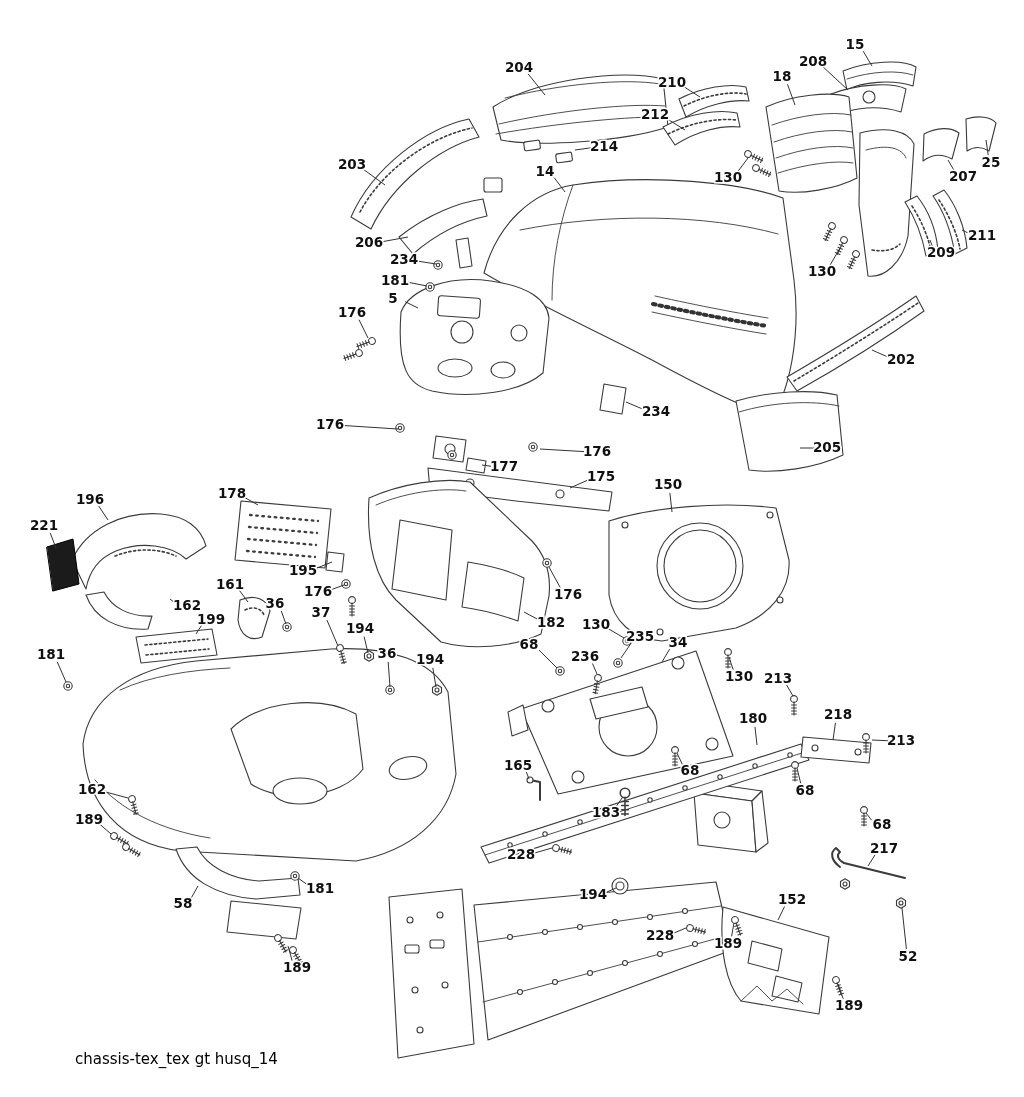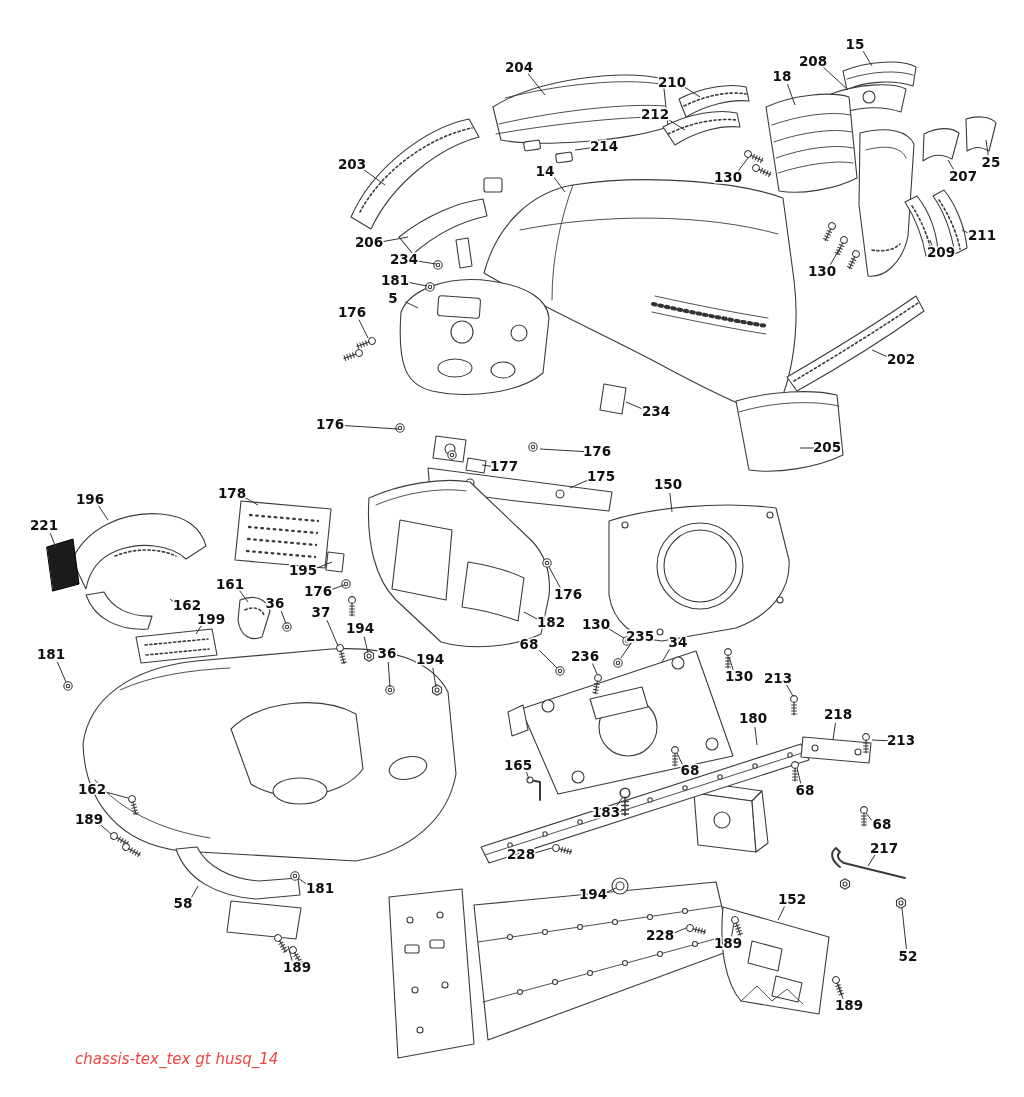--- a/index.html
+++ b/index.html
@@ -8,21 +8,21 @@
   svg{position:absolute;left:0;top:0;}
   .art{fill:#fff;stroke:#3b3b3b;stroke-width:1.1;stroke-linejoin:round;stroke-linecap:round;}
   .thin{stroke-width:0.9;fill:none;}
   .hatch{fill:none;stroke:#3b3b3b;stroke-width:1.6;stroke-dasharray:2.2 2.6;}
   .vent{fill:none;stroke:#333;stroke-width:4;stroke-dasharray:2.5 4;}
   .dots{fill:none;stroke:#3b3b3b;stroke-width:2.3;stroke-dasharray:1.6 4.6;stroke-linecap:round;}
   .dark{fill:#1b1b1b;stroke:#000;stroke-width:1;}
   .leader{stroke:#333;stroke-width:1;}
   .callout{font:bold 13.5px "DejaVu Sans",sans-serif;fill:#101010;text-anchor:middle;
            dominant-baseline:middle;paint-order:stroke;stroke:#fff;stroke-width:3px;}
-  .caption{position:absolute;left:75px;top:1050px;font-size:15px;color:#ef4444;font-style:italic;}
+  .caption{position:absolute;left:75px;top:1050px;font-size:15px;color:#000000;}
 </style>
 </head>
 <body>
 
 <div class="page">
   <svg id="diagram-svg" width="1024" height="1097" viewBox="0 0 1024 1097">
     <defs>
       <g id="screw-sym">
           <circle cx="0" cy="0" r="3.4" fill="#fff" stroke="#3b3b3b"></circle>
           <path d="M3,0 H16" stroke="#3b3b3b" fill="none"></path>

